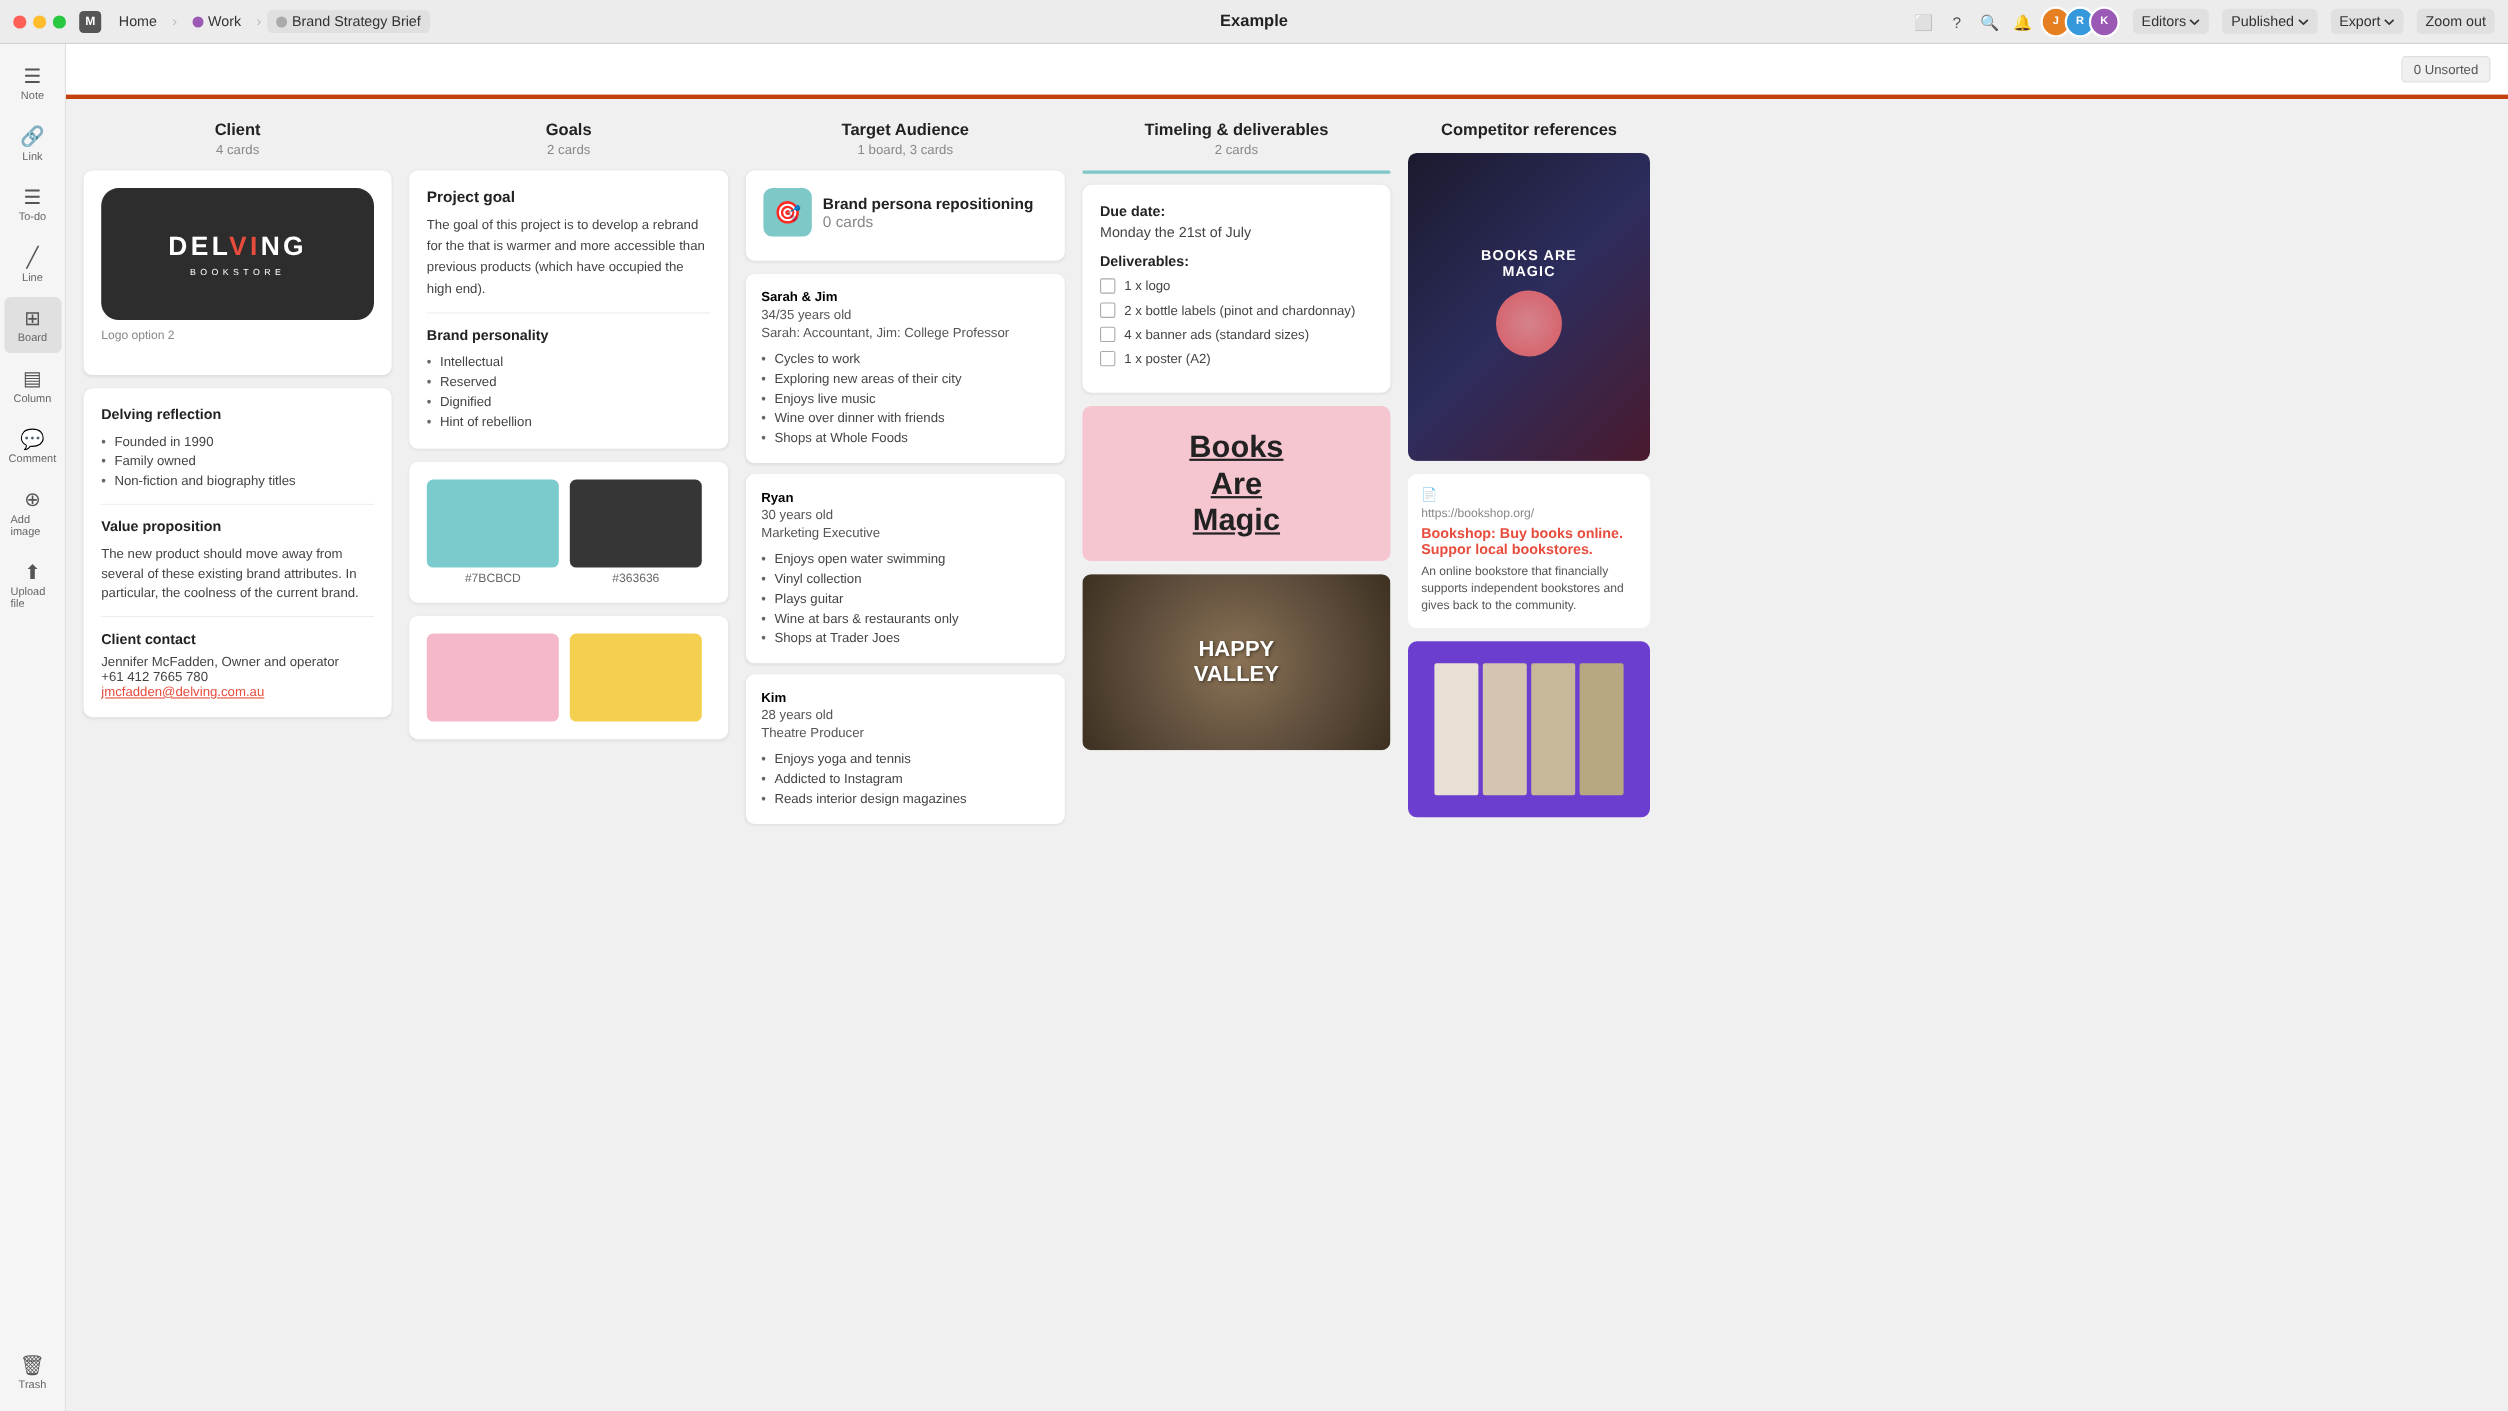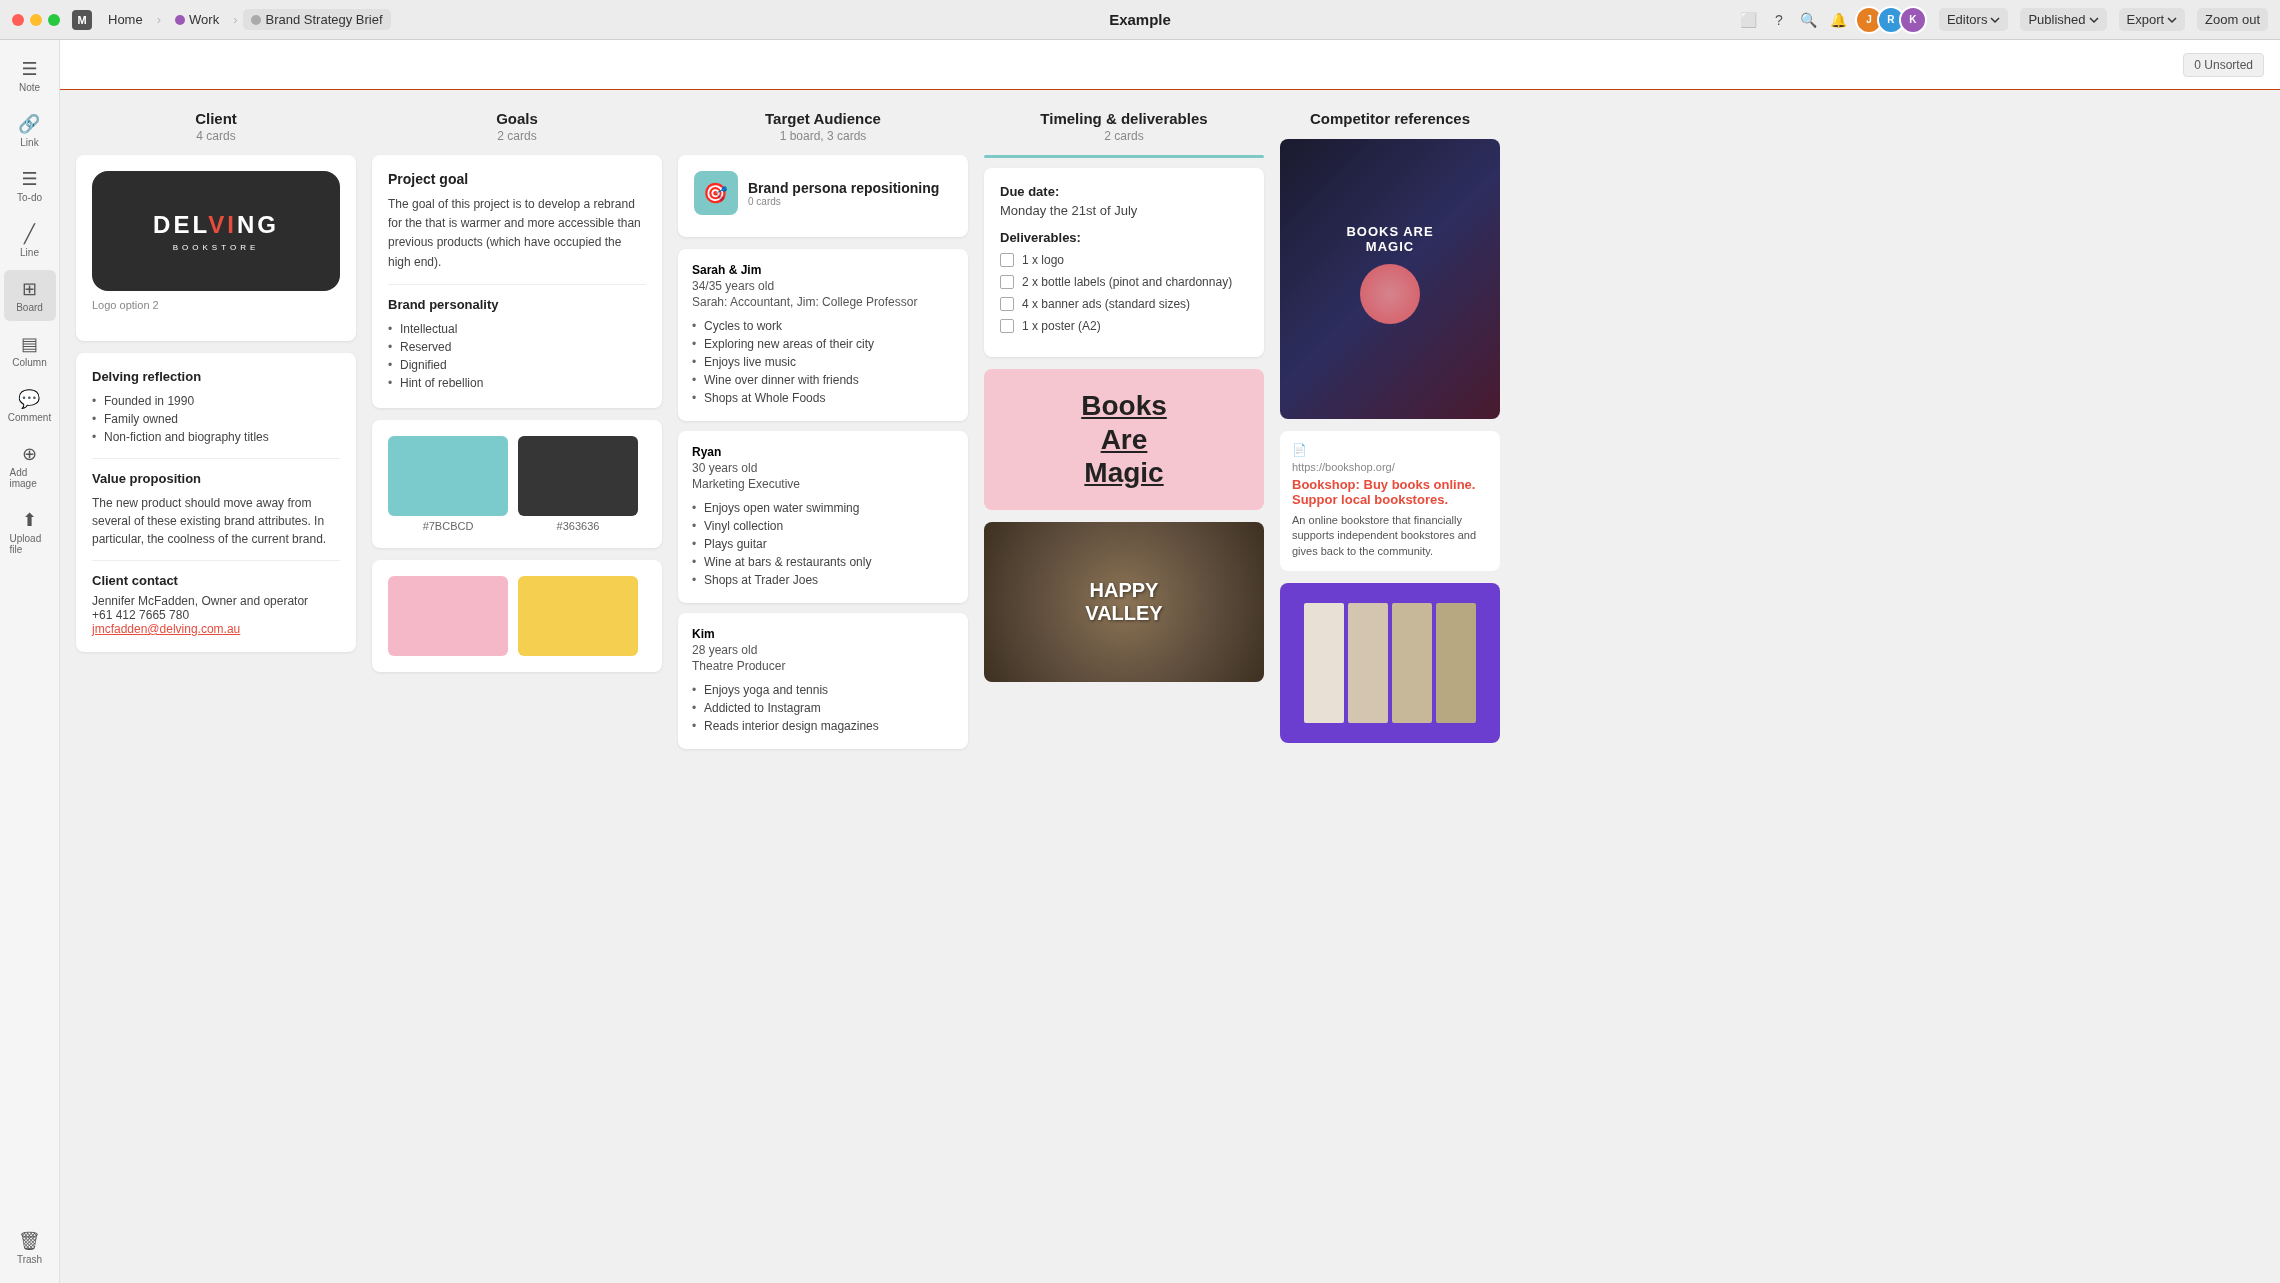--- a/index.html
+++ b/index.html
@@ -46,21 +46,21 @@
     .sb-item { display: flex; flex-direction: column; align-items: center; gap: 2px; padding: 8px 6px; border-radius: 6px; cursor: pointer; width: 52px; }
     .sb-item.active { background: #e0e0e0; }
     .sb-icon { font-size: 18px; color: #555; }
     .sb-label { font-size: 10px; color: #666; }
     .sb-spacer { flex: 1; }
 
     
     .content { flex: 1; display: flex; flex-direction: column; overflow: hidden; }
 
     
-    .toolbar { height: 50px; background: white; border-bottom: 1px solid #c2410c; display: flex; align-items: center; justify-content: flex-end; padding: 0 16px; }
+    .toolbar { height: 50px; background: white; border-bottom: 4px solid #c2410c; display: flex; align-items: center; justify-content: flex-end; padding: 0 16px; }
     .unsorted-badge { background: #f0f0f0; border: 1px solid #ddd; border-radius: 4px; padding: 4px 10px; font-size: 12px; color: #555; }
 
     
     .board-area { flex: 1; overflow-x: auto; overflow-y: auto; padding: 20px 16px; display: flex; gap: 16px; align-items: flex-start; background: #f0f0f0; }
 
     
     .board-col { min-width: 280px; width: 280px; flex-shrink: 0; }
     .col-title { font-size: 15px; font-weight: 600; color: #222; }
     .col-count { font-size: 12px; color: #888; margin-top: 2px; }
 
@@ -90,21 +90,21 @@
     .swatch-label { font-size: 11px; color: #666; margin-top: 4px; }
     .swatch-pink { width: 120px; height: 80px; border-radius: 6px; background: #f4b8c8; }
     .swatch-yellow { width: 120px; height: 80px; border-radius: 6px; background: #f5d050; }
     .goals-col { min-width: 290px; width: 290px; flex-shrink: 0; }
 
     
     .audience-col { min-width: 290px; width: 290px; flex-shrink: 0; }
     .audience-card-header { display: flex; align-items: center; gap: 10px; margin-bottom: 6px; }
     .audience-icon { width: 44px; height: 44px; background: #7ec8c8; border-radius: 8px; display: flex; align-items: center; justify-content: center; font-size: 20px; }
     .audience-title { font-size: 14px; font-weight: 600; color: #222; }
-    .audience-count { font-size: 10px; color: #888; }
+    .audience-count { font-size: 14px; color: #888; }
     .person-name { font-size: 12px; font-weight: 600; color: #000000; margin-bottom: 2px; }
     .person-age { font-size: 12px; color: #555; margin-bottom: 2px; }
     .person-job { font-size: 12px; color: #555; margin-bottom: 8px; }
 
     
     .timeline-col { min-width: 280px; width: 280px; flex-shrink: 0; }
     .due-date-label { font-size: 13px; font-weight: 600; color: #222; margin-bottom: 4px; }
     .due-date-val { font-size: 13px; color: #444; margin-bottom: 12px; }
     .deliverables-label { font-size: 13px; font-weight: 600; color: #222; margin-bottom: 8px; }
     .checklist-item { display: flex; align-items: center; gap: 8px; margin-bottom: 8px; }

